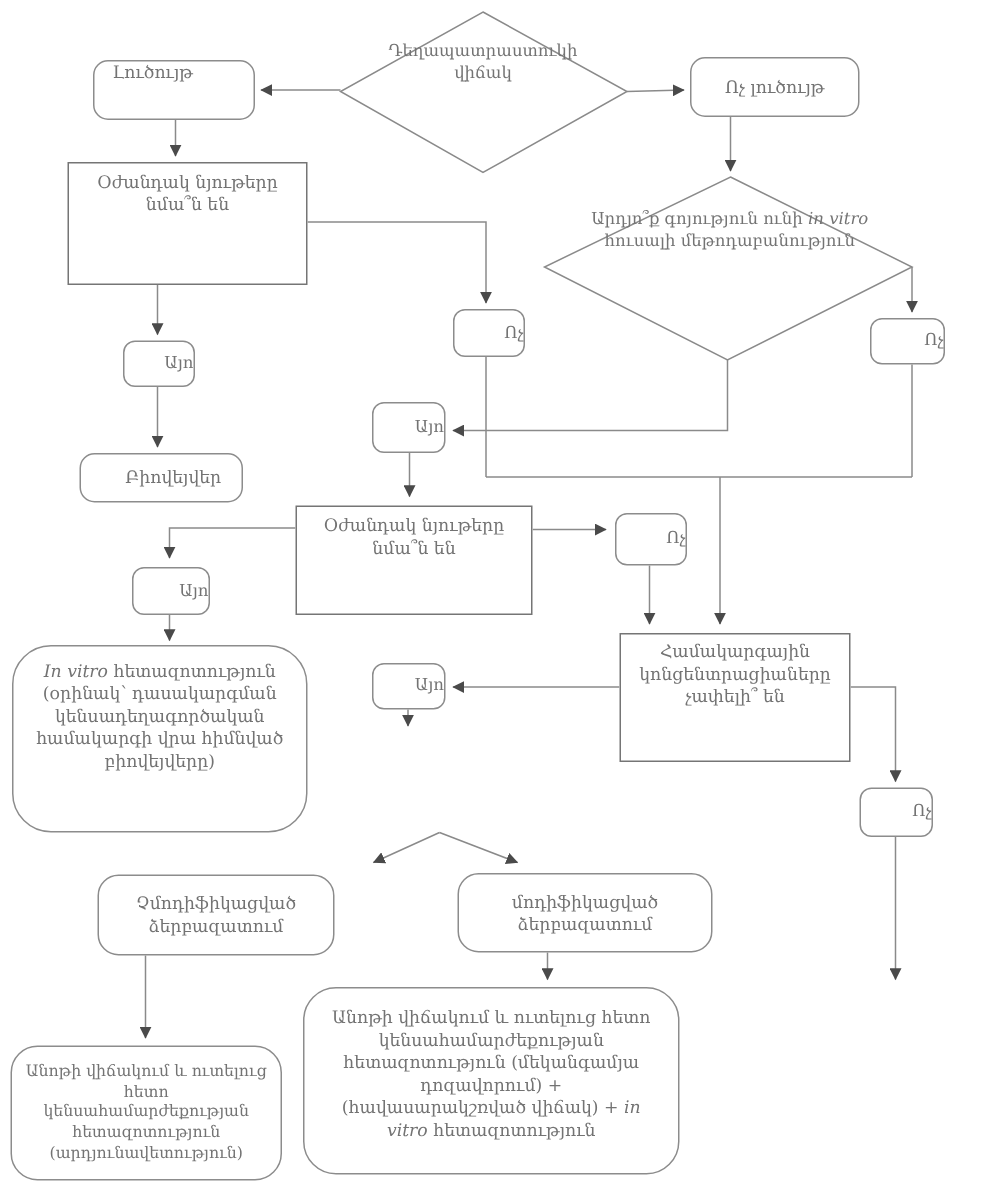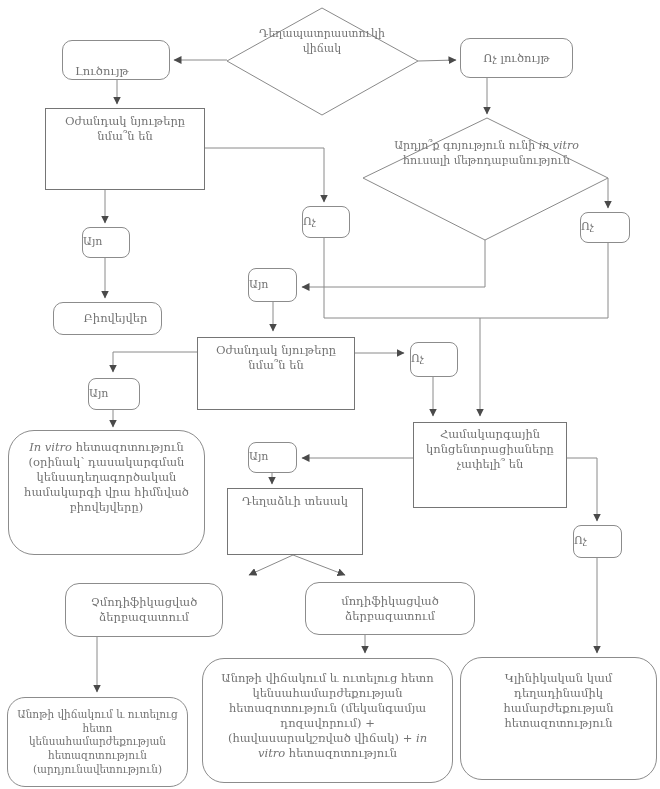--- a/index.html
+++ b/index.html
@@ -6,24 +6,24 @@
   .canvas{
     position:relative;width:660px;height:789px;background:#ffffff;overflow:hidden;
     font-family:"DejaVu Serif","DejaVu Sans",serif;color:#737373;
   }
   svg.wires{position:absolute;left:0;top:0;width:660px;height:789px;}
   .box{position:absolute;box-sizing:border-box;background:#ffffff;font-size:11.5px;line-height:1.3;}
   .rect{border:1px solid #757575;}
   .round{border:1px solid #8c8c8c;}
   .topText{text-align:center;padding-top:5px;}
   .midText{display:flex;align-items:center;justify-content:center;text-align:center;}
-  .node{display:flex;align-items:center;justify-content:flex-start;font-size:11px;border-radius:8px;}
+  .node{display:flex;align-items:center;justify-content:flex-end;font-size:11px;border-radius:8px;}
   .dtext{position:absolute;text-align:center;font-size:11px;line-height:1.35;}
   .it{font-style:italic;}
-  .leftpad{display:flex;align-items:flex-end;justify-content:flex-start;padding-left:12px;}
+  .leftpad{display:flex;align-items:flex-start;justify-content:flex-start;padding-left:12px;}
 </style>
 </head>
 <body>
 
 <div class="canvas">
 
   <svg class="wires" viewBox="0 0 660 789">
     <defs>
       <marker id="arr" markerWidth="9" markerHeight="8" refX="7.5" refY="4" orient="auto" markerUnits="userSpaceOnUse">
         <path d="M0,0 L8,4 L0,8 Z" fill="#4a4a4a"></path>
@@ -113,23 +113,20 @@
   </div>
 
   <div class="box round topText" style="left:8px;top:430px;width:197px;height:125px;border-radius:26px;padding:9px 10px 0 10px;">
     <span class="it">In vitro</span><span> հետազոտություն (օրինակ՝ դասակարգման կենսադեղագործական համակարգի վրա հիմնված բիովեյվերը)</span>
   </div>
 
   <div class="box round node" style="left:248px;top:442px;width:49px;height:31px;">
     <span>Այո</span>
   </div>
 
-  <div class="box rect topText" style="left:227px;top:488px;width:136px;height:67px;">
-    <span>Դեղաձևի տեսակ</span>
-  </div>
 
   <div class="box rect topText" style="left:413px;top:422px;width:154px;height:86px;padding:4px 6px 0 6px;">
     <span>Համակարգային կոնցենտրացիաները չափելի՞ են</span>
   </div>
 
   <div class="box round node" style="left:573px;top:525px;width:49px;height:33px;">
     <span>Ոչ</span>
   </div>
 
   <div class="box round midText" style="left:65px;top:583px;width:158px;height:54px;border-radius:14px;padding:0 24px;">
@@ -141,17 +138,14 @@
   </div>
 
   <div class="box round topText" style="left:7px;top:697px;width:181px;height:90px;border-radius:18px;font-size:10.5px;padding:10px 6px 0 6px;">
     <span>Անոթի վիճակում և ուտելուց հետո կենսահամարժեքության հետազոտություն (արդյունավետություն)</span>
   </div>
 
   <div class="box round topText" style="left:202px;top:658px;width:251px;height:125px;border-radius:22px;padding:12px 14px 0 14px;">
     <span>Անոթի վիճակում և ուտելուց հետո կենսահամարժեքության հետազոտություն (մեկանգամյա դոզավորում) + (հավասարակշռված վիճակ) + </span><span class="it">in vitro</span><span> հետազոտություն</span>
   </div>
 
-  <div class="box round topText" style="left:460px;top:657px;width:197px;height:123px;border-radius:22px;padding:13px 28px 0 28px;">
-    <span>Կլինիկական կամ դեղադինամիկ համարժեքության հետազոտություն</span>
-  </div>
 
 </div>
 
 </body></html>

